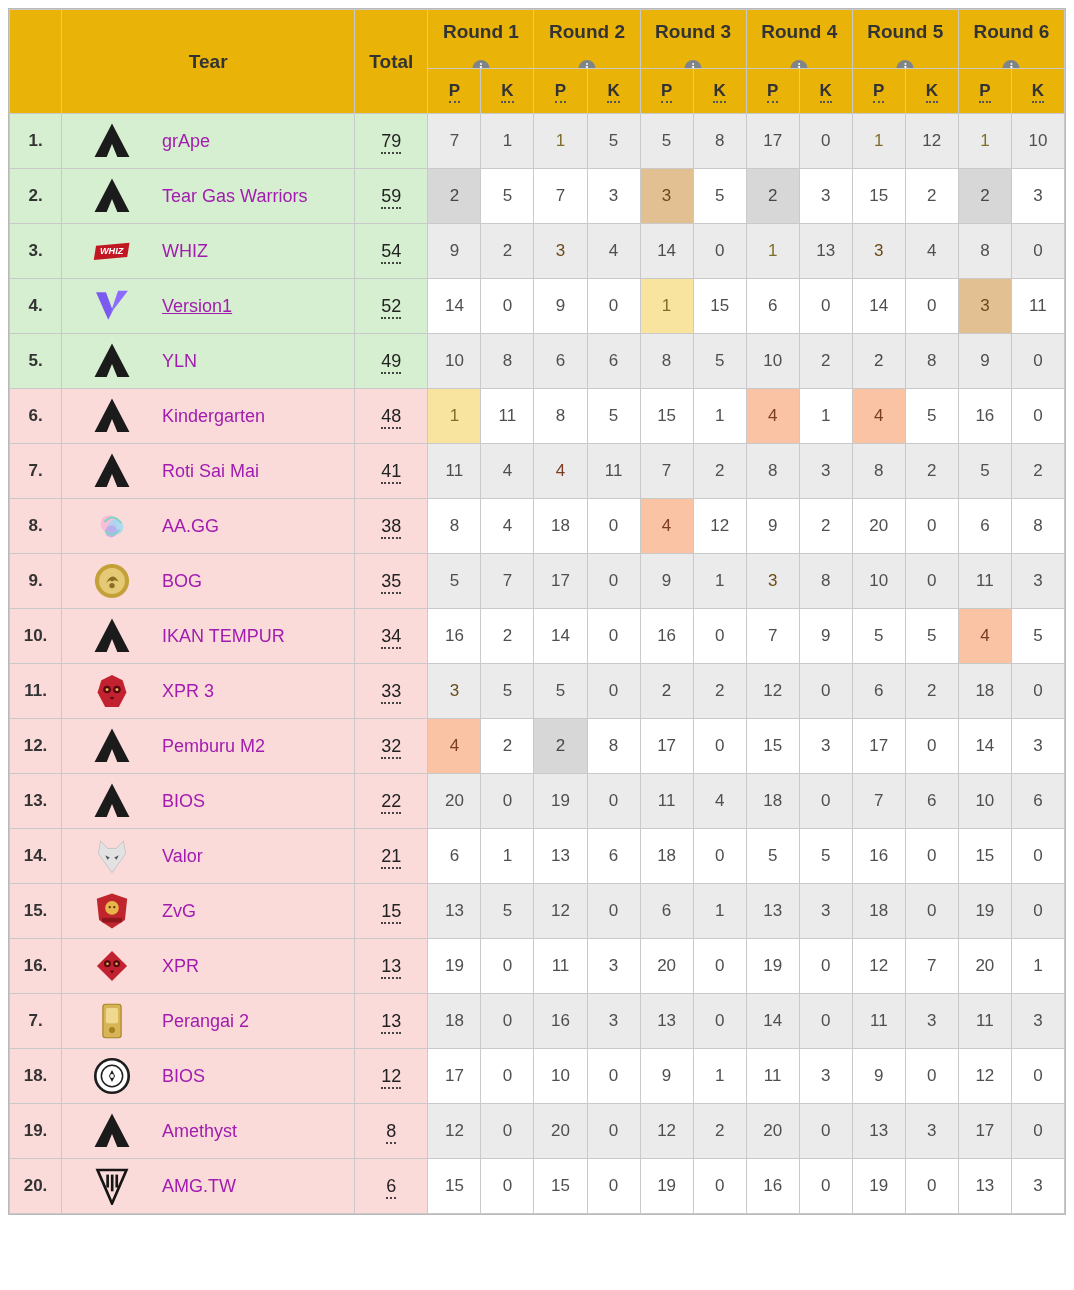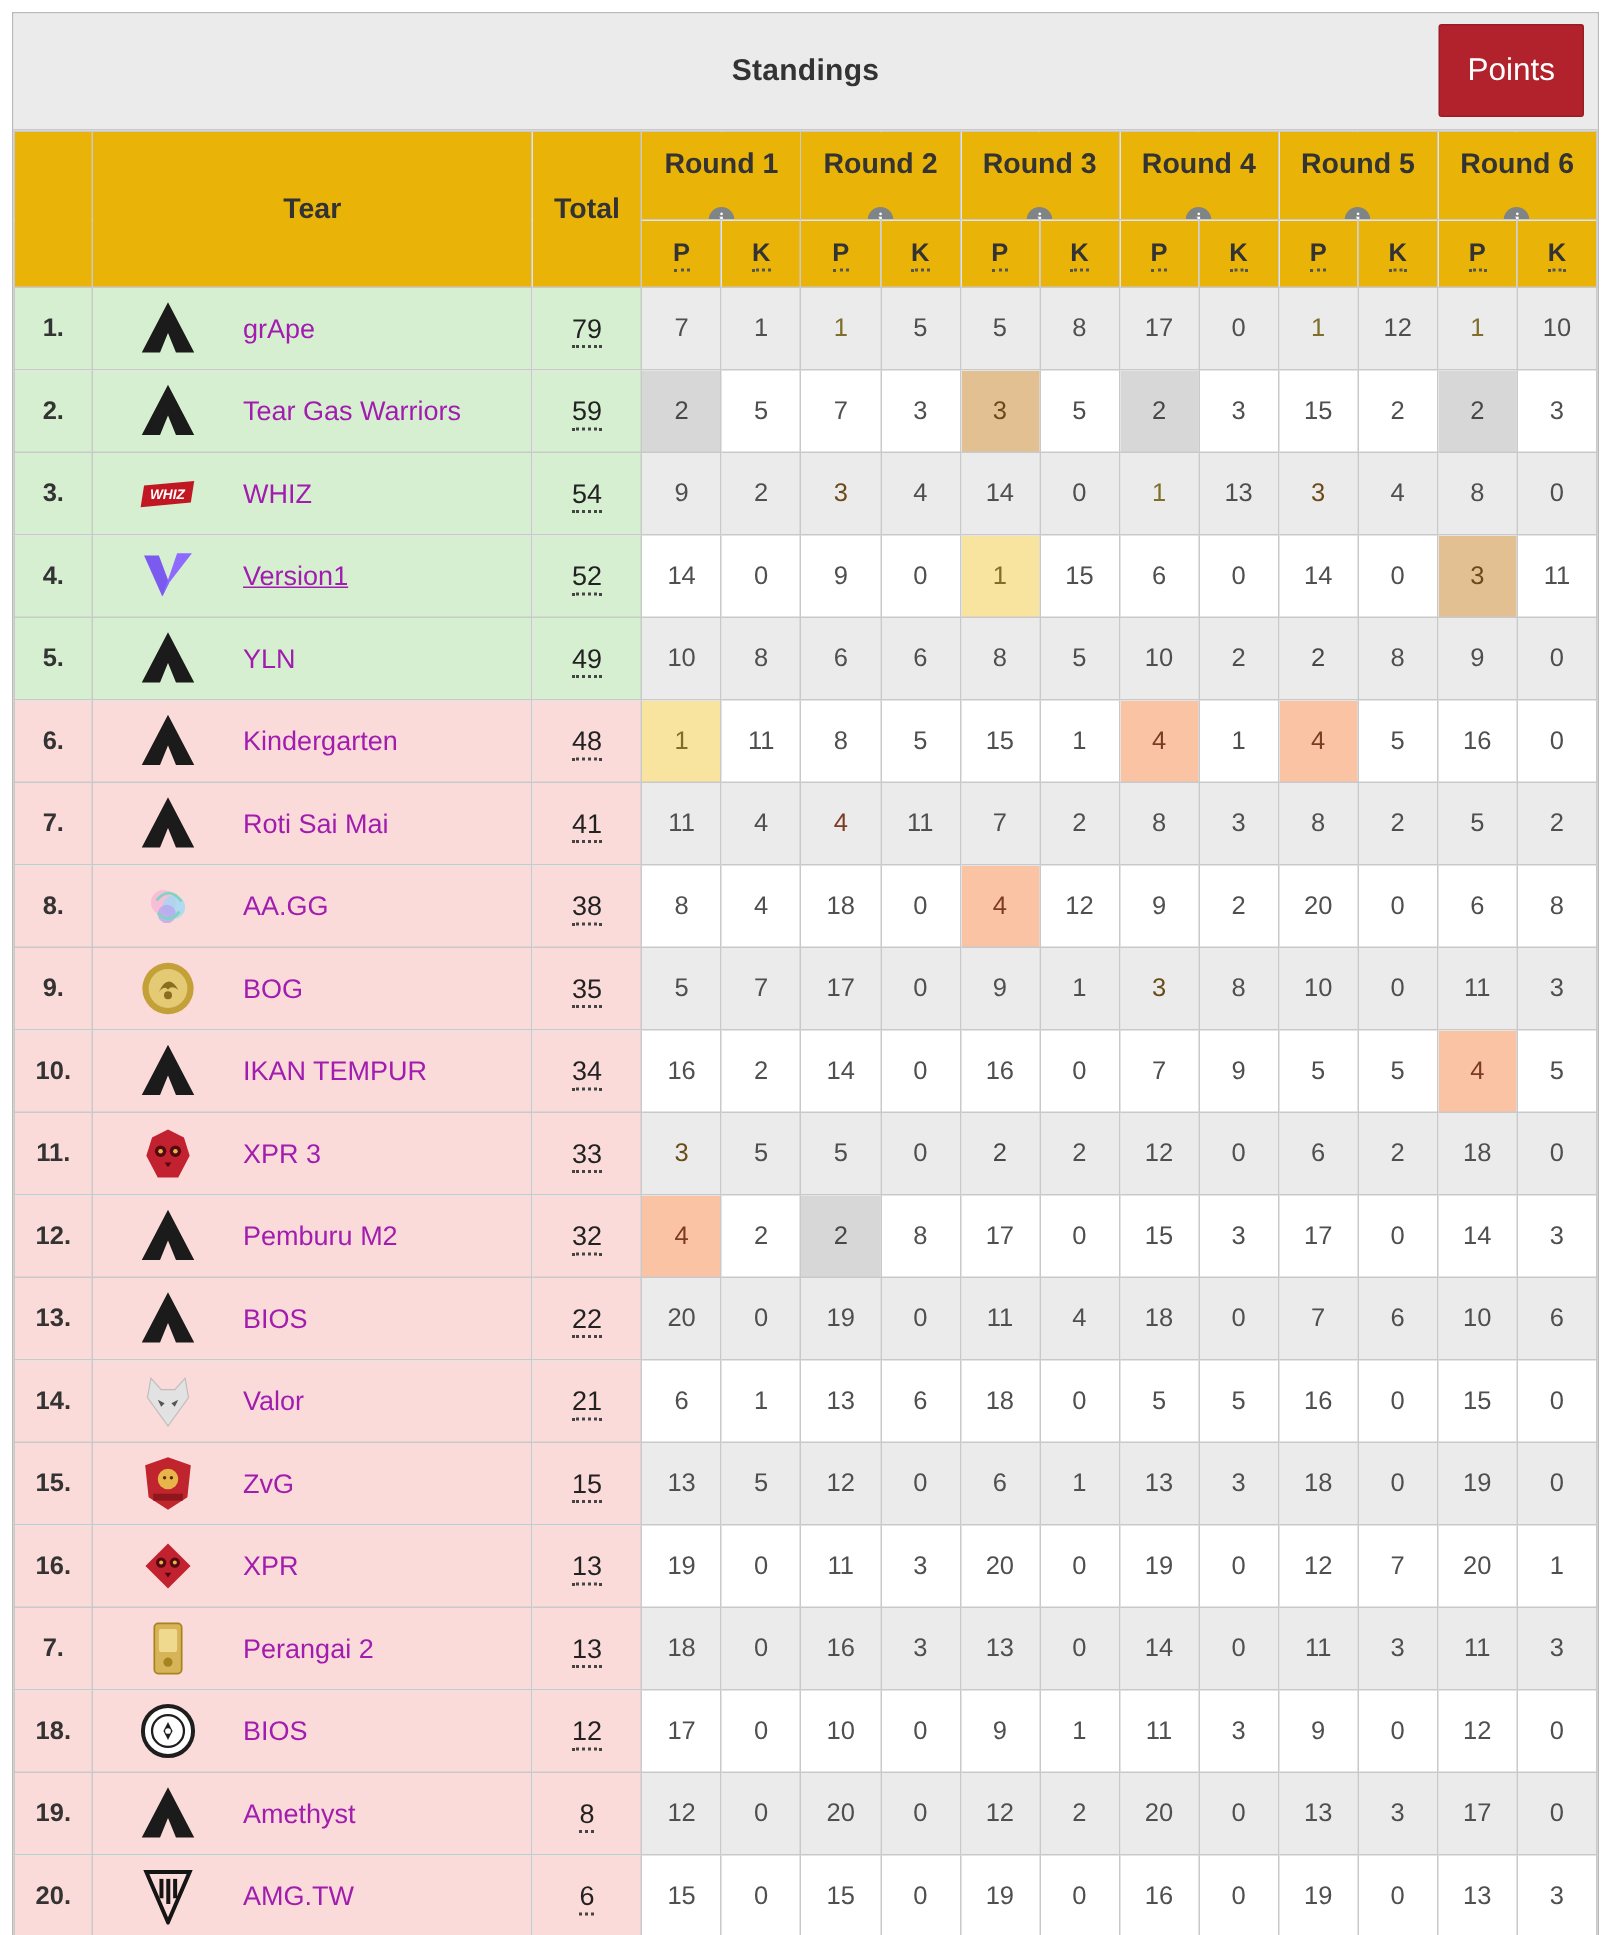--- a/index.html
+++ b/index.html
@@ -34,24 +34,20 @@
   tr.shade-odd td.score{background:#ebebeb;}
   td.score.place-1{background:#f8e49e;color:#7f6e2a;}
   td.score.place-2{background:#d7d7d7;color:#474747;}
   td.score.place-3{background:#e2c091;color:#6a4b17;}
   td.score.place-4{background:#f9c3a4;color:#7c3c24;}
 </style>
 </head>
 <body>
 
 <div class="container">
-  <div class="titlebar">
-    <span class="title">Standings</span>
-    <button class="points-btn">Points</button>
-  </div>
   <table>
     <colgroup>
       <col class="c-rank">
         <col class="c-team">
         <col class="c-total">
       <col class="c-data">
         <col class="c-data">
         <col class="c-data">
         <col class="c-data">
       <col class="c-data">

